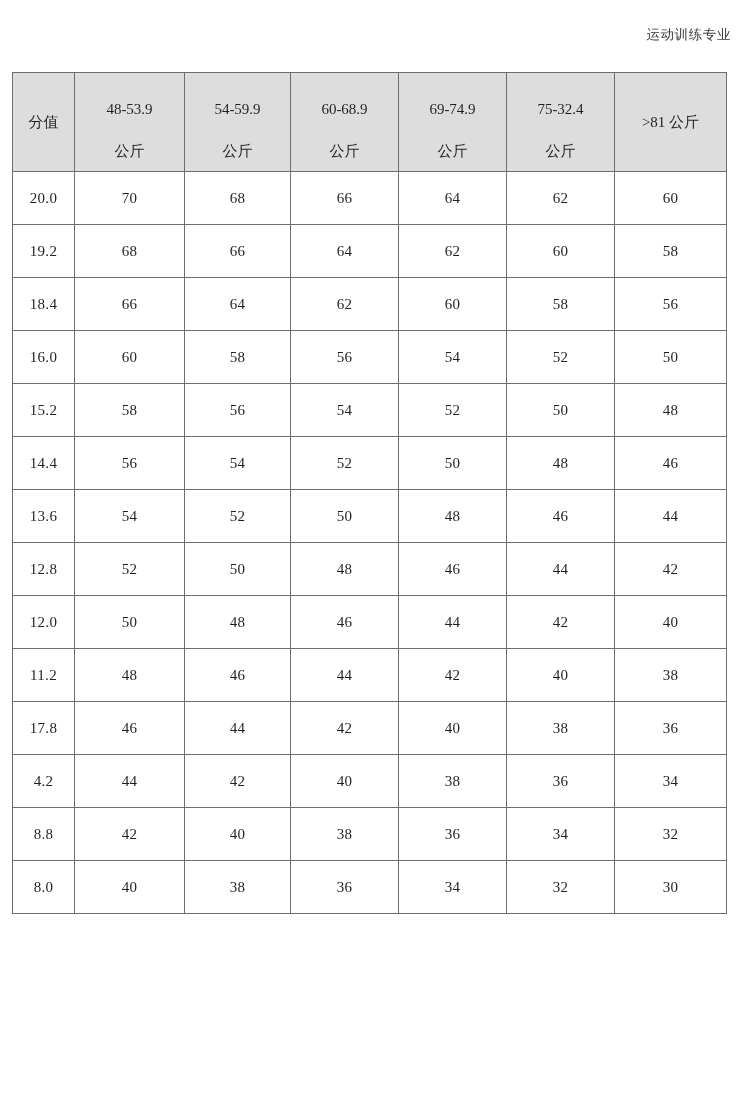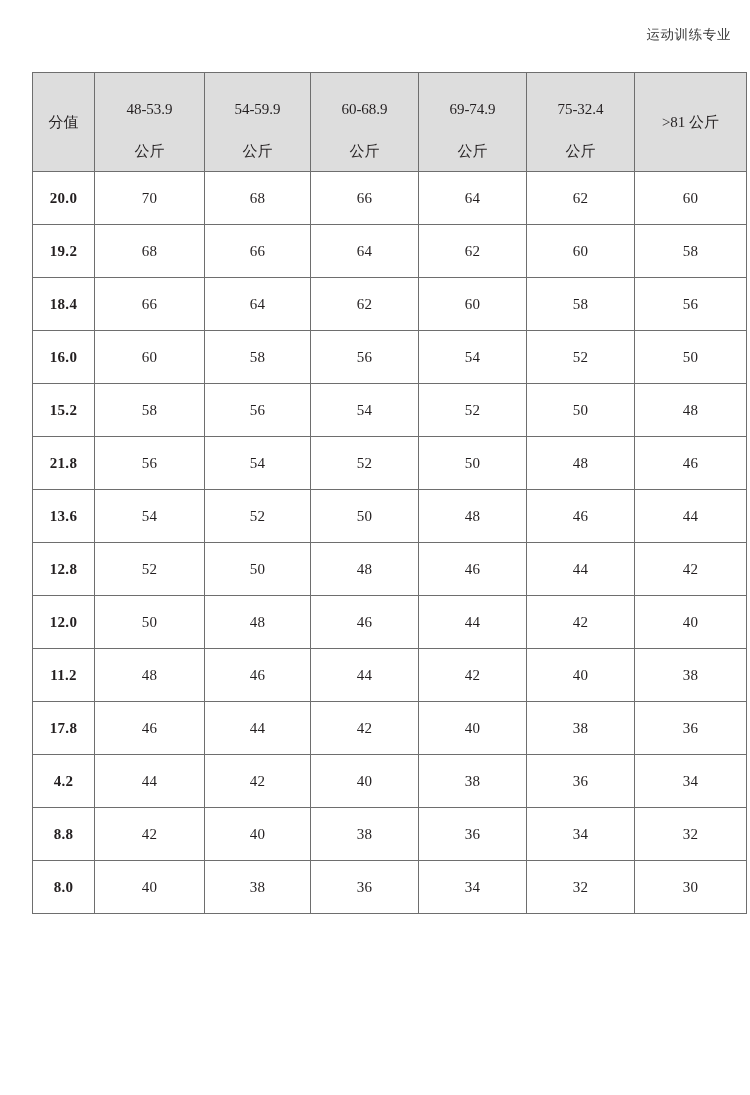--- a/index.html
+++ b/index.html
@@ -33,21 +33,21 @@
     font-size: 13.5px;
     letter-spacing: 0.6px;
     color: #3a3a3a;
     font-family: "Liberation Serif", "DejaVu Serif", serif;
     white-space: nowrap;
   }
 
   
   .table-wrap {
     position: absolute;
-    left: 32px;
+    left: 12px;
     top: 72px;
     width: 714px;
   }
 
   table.score-table {
     border-collapse: collapse;
     width: 714px;
     table-layout: fixed;
     border: 1.6px solid #4a4a4a;
   }
@@ -90,21 +90,20 @@
   }
 
   table.score-table tbody td {
     height: 52px;
     background: #ffffff;
     letter-spacing: 0.2px;
   }
 
   table.score-table tbody td.score-cell {
     letter-spacing: 0.3px;
-    font-weight: bold;
   }
 </style>
 </head>
 <body>
 
 <div class="page">
 
   <div class="doc-header">运动训练专业</div>
 
   <div class="table-wrap">
@@ -188,21 +187,21 @@
           <tr>
             <td class="score-cell">15.2</td>
             <td>58</td>
             <td>56</td>
             <td>54</td>
             <td>52</td>
             <td>50</td>
             <td>48</td>
           </tr>
           <tr>
-            <td class="score-cell">21.8</td>
+            <td class="score-cell">14.4</td>
             <td>56</td>
             <td>54</td>
             <td>52</td>
             <td>50</td>
             <td>48</td>
             <td>46</td>
           </tr>
           <tr>
             <td class="score-cell">13.6</td>
             <td>54</td>

